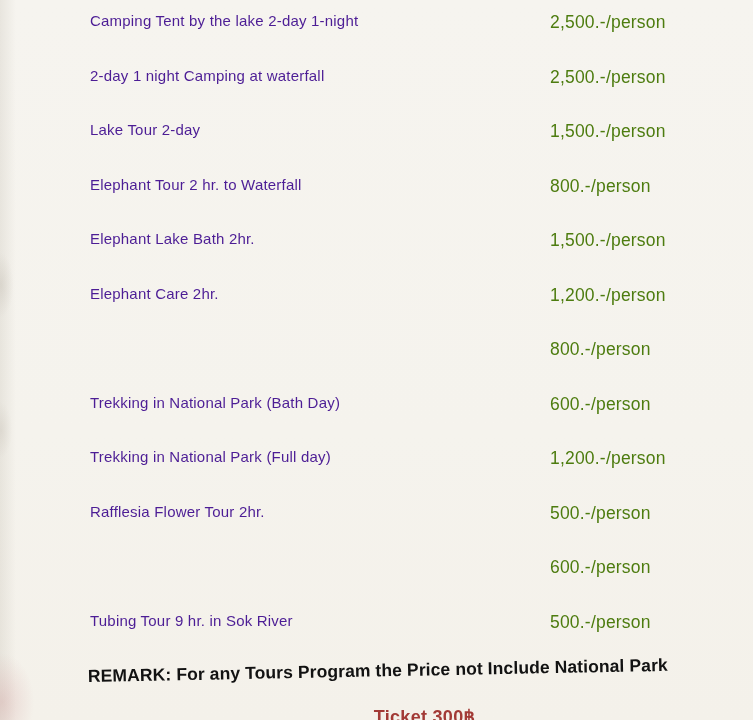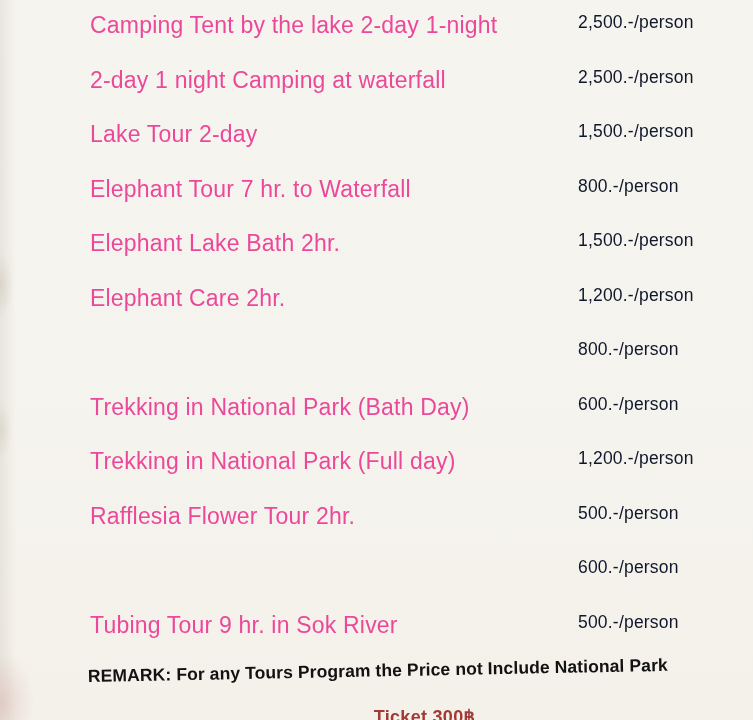--- a/index.html
+++ b/index.html
@@ -28,34 +28,33 @@
     padding-top: 10px;
   }
   .row {
     position: relative;
     height: 54.5px;
   }
   .row .label {
     position: absolute;
     left: 90px;
     top: 2px;
-    font-size: 23px;
+    font-size: 15px;
     letter-spacing: 0.2px;
-    color: #ec4899;
+    color: #4c1d95;
     white-space: nowrap;
   }
   .row .price {
     position: absolute;
     left: 550px;
     top: 2px;
     font-size: 17.5px;
     letter-spacing: 0.2px;
-    color: #0f172a;
+    color: #4d7c0f;
     white-space: nowrap;
-    margin-left: 28px;
   }
   .remark {
     position: absolute;
     left: 88px;
     top: 666px;
     width: 650px;
     font-size: 17.5px;
     font-weight: 700;
     letter-spacing: 0.1px;
     color: #121212;
@@ -93,21 +92,21 @@
       <span class="label">2-day 1 night Camping at waterfall</span>
       <span class="price">2,500.-/person</span>
     </div>
 
     <div class="row">
       <span class="label">Lake Tour 2-day</span>
       <span class="price">1,500.-/person</span>
     </div>
 
     <div class="row">
-      <span class="label">Elephant Tour 7 hr. to Waterfall</span>
+      <span class="label">Elephant Tour 2 hr. to Waterfall</span>
       <span class="price">800.-/person</span>
     </div>
 
     <div class="row">
       <span class="label">Elephant Lake Bath 2hr.</span>
       <span class="price">1,500.-/person</span>
     </div>
 
     <div class="row">
       <span class="label">Elephant Care 2hr.</span>

